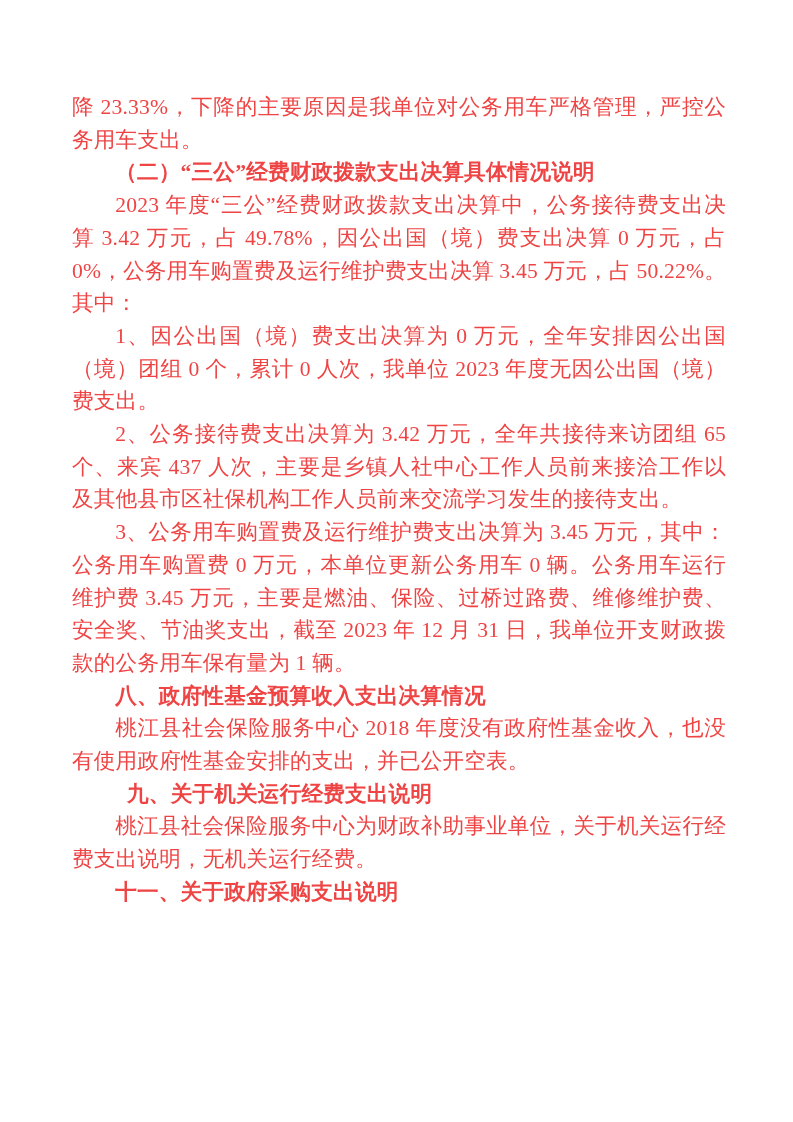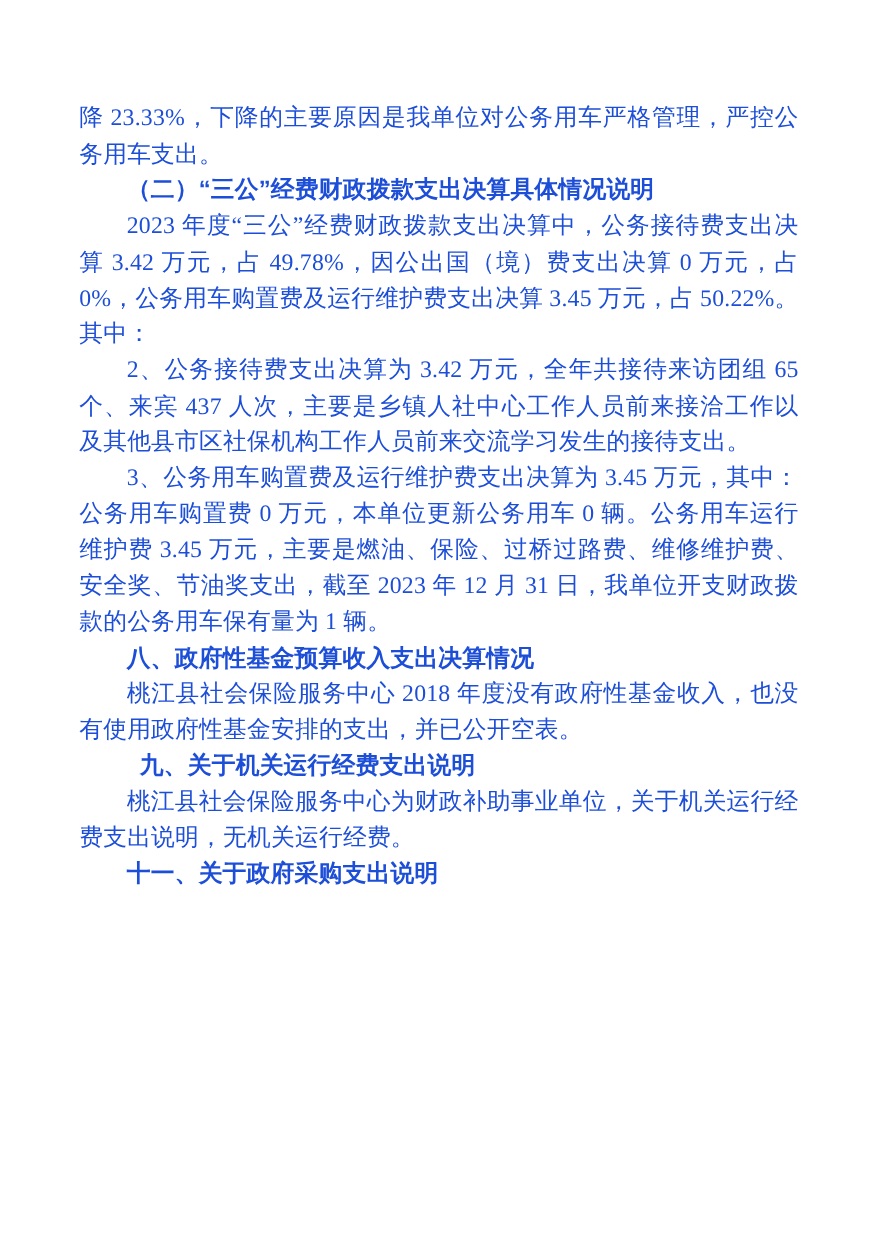--- a/index.html
+++ b/index.html
@@ -7,38 +7,38 @@
     padding: 0;
     background: #ffffff;
   }
   .page {
     position: relative;
     width: 793px;
     height: 1122px;
     background: #ffffff;
     box-sizing: border-box;
     padding: 91px 67px 0 72px;
-    color: #1d4ed8;
+    color: #ef4444;
     overflow: hidden;
   }
   .para {
     font-family: "Liberation Serif", "DejaVu Serif", serif;
     font-size: 21.6px;
     line-height: 32.7px;
     text-align: justify;
     text-indent: 2em;
     margin: 0;
     padding: 0;
     letter-spacing: 0.2px;
   }
   .para.continuation {
     text-indent: 0;
   }
   .heading {
-    font-family: Liberation Sans, sans-serif;
+    font-family: Liberation Serif, serif;
     font-weight: 700;
     font-size: 21.6px;
     line-height: 32.7px;
     text-indent: 2em;
     text-align: left;
     margin: 0;
     padding: 0;
     letter-spacing: 0.2px;
   }
   .heading.extra-indent {
@@ -48,20 +48,21 @@
 </head>
 <body>
 
 <div class="page">
   <p class="para continuation">降 23.33%，下降的主要原因是我单位对公务用车严格管理，严控公务用车支出。</p>
 
   <h3 class="heading">（二）“三公”经费财政拨款支出决算具体情况说明</h3>
 
   <p class="para">2023 年度“三公”经费财政拨款支出决算中，公务接待费支出决算 3.42 万元，占 49.78%，因公出国（境）费支出决算 0 万元，占 0%，公务用车购置费及运行维护费支出决算 3.45 万元，占 50.22%。其中：</p>
 
+  <p class="para">1、因公出国（境）费支出决算为 0 万元，全年安排因公出国（境）团组 0 个，累计 0 人次，我单位 2023 年度无因公出国（境）费支出。</p>
 
   <p class="para">2、公务接待费支出决算为 3.42 万元，全年共接待来访团组 65 个、来宾 437 人次，主要是乡镇人社中心工作人员前来接洽工作以及其他县市区社保机构工作人员前来交流学习发生的接待支出。</p>
 
   <p class="para">3、公务用车购置费及运行维护费支出决算为 3.45 万元，其中：公务用车购置费 0 万元，本单位更新公务用车 0 辆。公务用车运行维护费 3.45 万元，主要是燃油、保险、过桥过路费、维修维护费、安全奖、节油奖支出，截至 2023 年 12 月 31 日，我单位开支财政拨款的公务用车保有量为 1 辆。</p>
 
   <h3 class="heading">八、政府性基金预算收入支出决算情况</h3>
 
   <p class="para">桃江县社会保险服务中心 2018 年度没有政府性基金收入，也没有使用政府性基金安排的支出，并已公开空表。</p>
 
   <h3 class="heading extra-indent">九、关于机关运行经费支出说明</h3>

